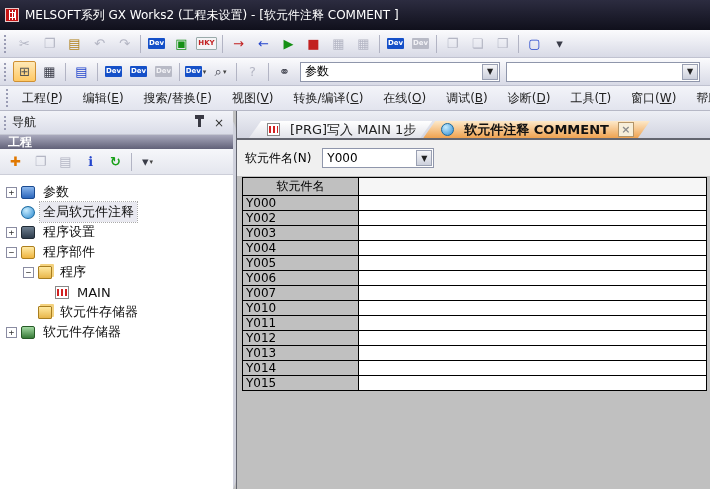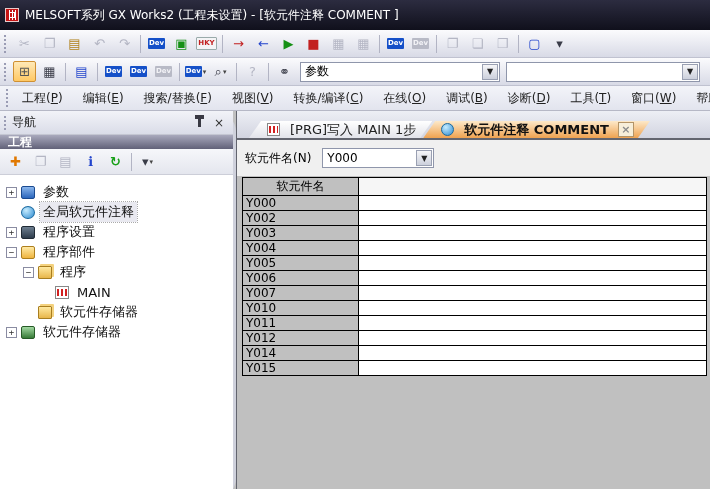--- a/index.html
+++ b/index.html
@@ -311,20 +311,24 @@
               </tr>
               <tr>
                 <td class="dcell">Y011</td>
                 <td class="ccell"></td>
               </tr>
               <tr>
                 <td class="dcell">Y012</td>
                 <td class="ccell"></td>
               </tr>
               <tr>
+                <td class="dcell">Y013</td>
+                <td class="ccell"></td>
+              </tr>
+              <tr>
                 <td class="dcell">Y014</td>
                 <td class="ccell"></td>
               </tr>
               <tr>
                 <td class="dcell">Y015</td>
                 <td class="ccell"></td>
               </tr>
             </tbody>
         </table>
       </div>

